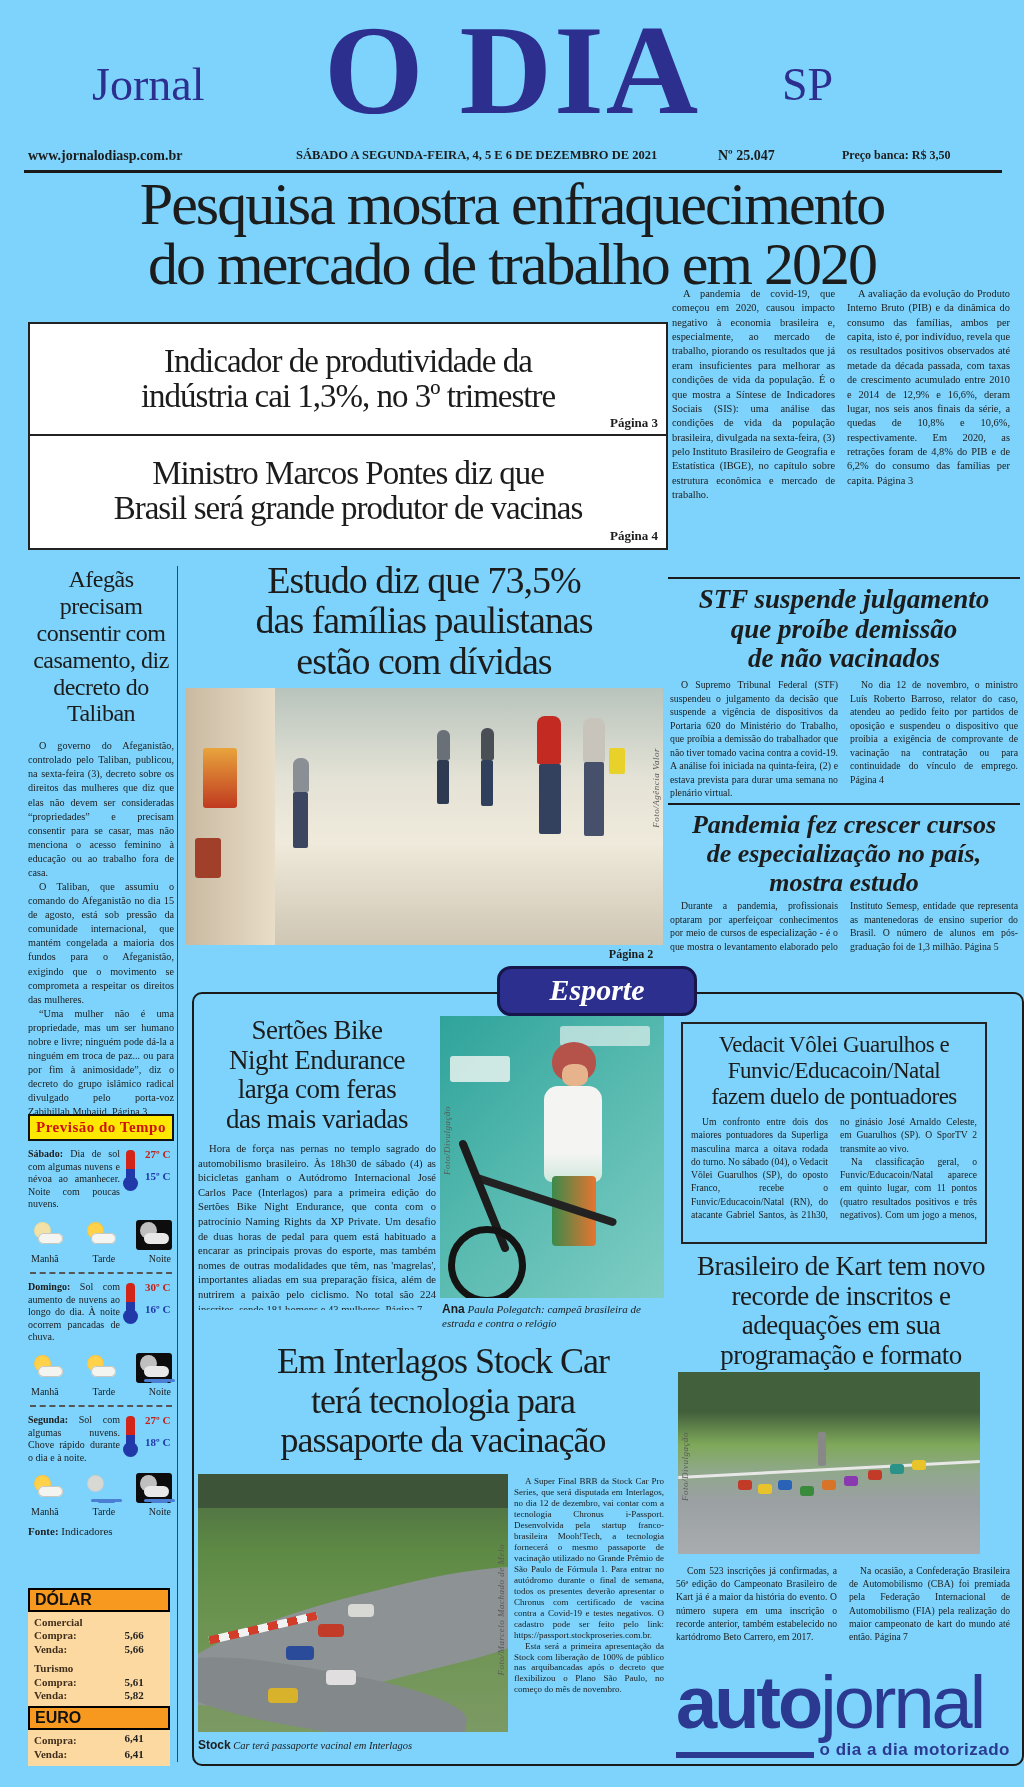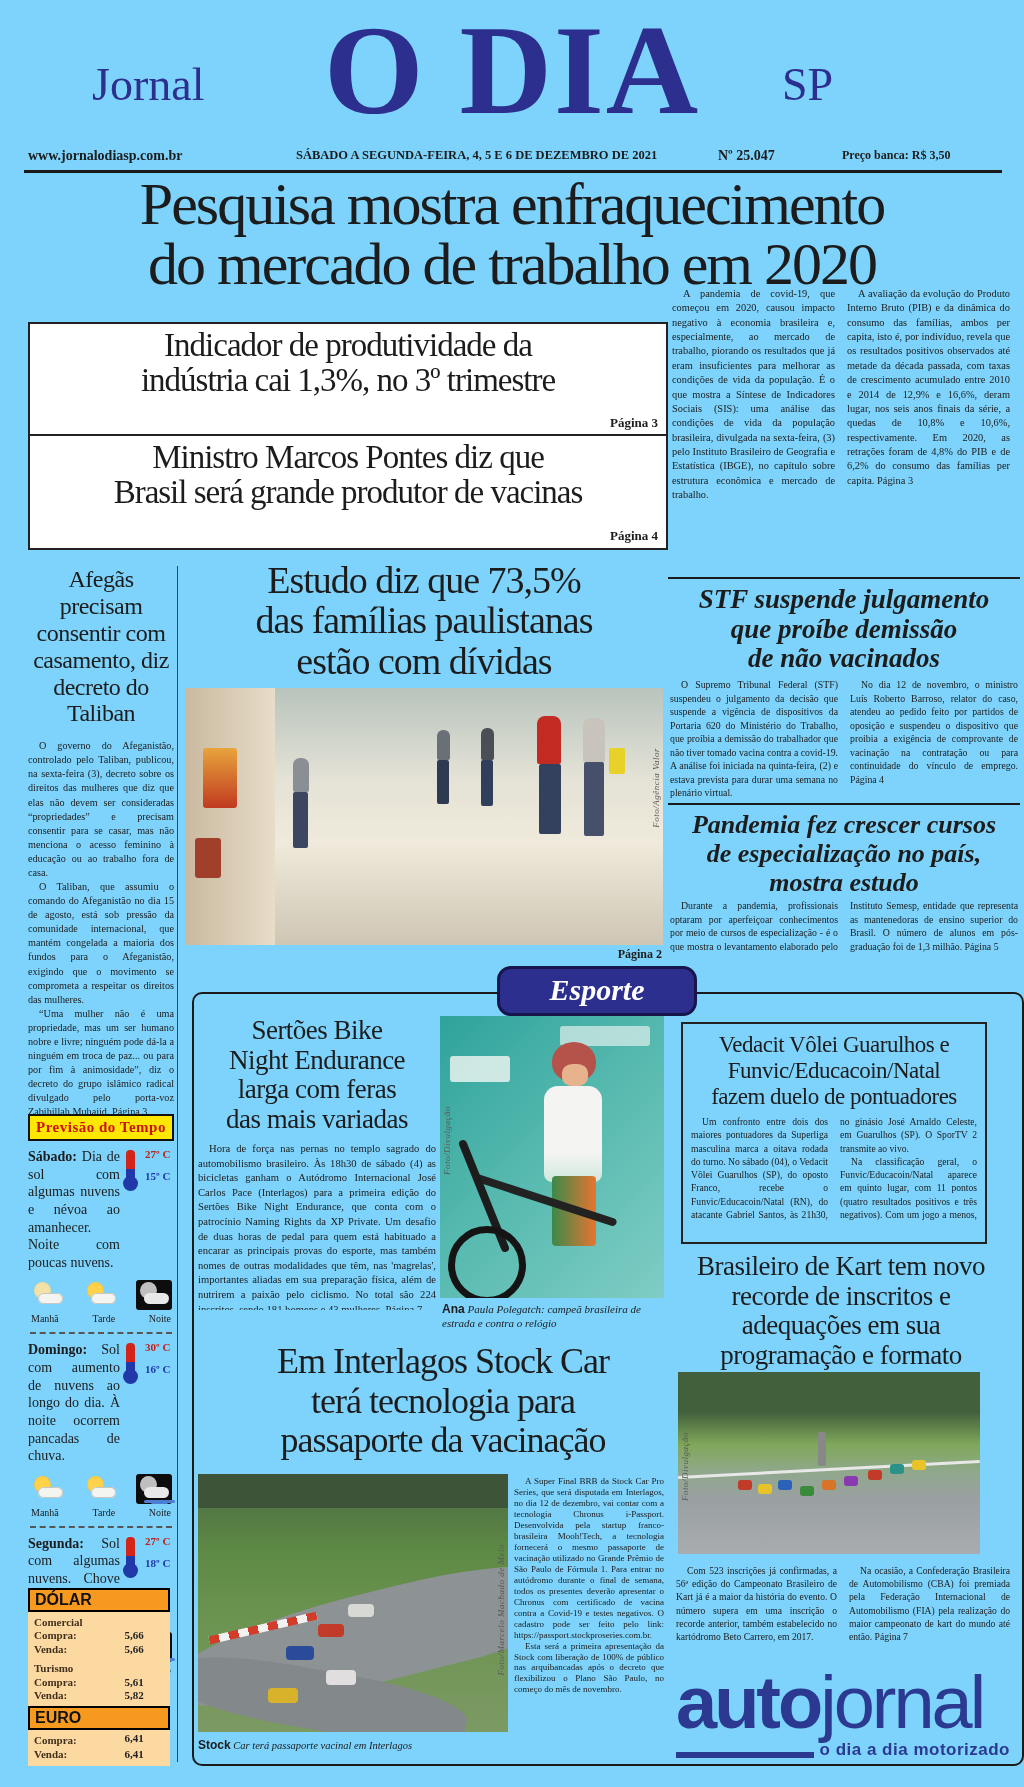--- a/index.html
+++ b/index.html
@@ -13,21 +13,21 @@
   .brand{color:#2d2f8f;}
   .mast-jornal{left:92px;top:58px;font-size:46px;}
   .mast-title{left:0;top:6px;width:100%;text-align:center;font-size:128px;font-weight:bold;line-height:1;letter-spacing:2px;}
   .mast-sp{left:782px;top:58px;font-size:46px;}
   .infobar{left:24px;top:148px;width:978px;height:22px;font-weight:bold;}
   .infobar span{position:absolute;top:0;}
   .rule-top{left:24px;top:170px;width:978px;border-top:3px solid #1a1a1a;}
   
   .lead-hl{left:10px;top:174px;width:1004px;font-size:60px;line-height:1.0;letter-spacing:-2px;}
   .hlbox{left:28px;width:636px;border:2px solid #222;background:#fff;}
-  .hlbox .hl{font-size:33px;line-height:1.06;padding-top:4px;letter-spacing:-1px;}
+  .hlbox .hl{font-size:33px;line-height:1.06;padding-top:20px;letter-spacing:-1px;}
   .pageref{position:absolute;right:8px;bottom:4px;font-weight:bold;font-size:13px;}
   .body-txt{font-size:10.4px;line-height:1.38;}
   .body-txt p{margin:0;text-indent:11px;}
   .cols2{column-count:2;column-gap:12px;}
   .vrule{border-left:1.5px solid #444;}
   .hrule{border-top:2.5px solid #1a1a1a;}
   .it-hl{font-style:italic;font-weight:bold;}
   .sec-hl{font-size:27px;line-height:1.1;letter-spacing:-0.5px;}
   
   .photo{position:absolute;overflow:hidden;background:#cfcac0;}
@@ -40,21 +40,21 @@
   
   .sport-box{left:192px;top:992px;width:828px;height:770px;border:2.5px solid #1a1a1a;border-radius:10px;}
   .esporte{left:497px;top:966px;width:194px;height:44px;background:#2c2f8e;border:3px solid #16164a;
            border-radius:14px;color:#fff;font-size:30px;font-style:italic;font-weight:bold;
            text-align:center;line-height:42px;z-index:4;}
   .vedacit-box{left:681px;top:1022px;width:302px;height:218px;border:2px solid #222;}
   
   .rail{left:28px;width:146px;}
   .wx-banner{background:#ffe800;border:2px solid #111;color:#cc1111;font-weight:bold;
              font-size:15px;text-align:center;padding:3px 0;letter-spacing:0.5px;}
-  .wx-desc{font-size:14px;line-height:1.26;text-align:justify;margin:0;}
+  .wx-desc{font-size:10px;line-height:1.26;text-align:justify;margin:0;}
   .wx-row{display:flex;gap:4px;margin-top:7px;}
   .thermo{position:relative;width:9px;height:32px;margin:2px 6px 0 2px;border-radius:4px 4px 0 0;
           background:linear-gradient(180deg,#d22418 0 58%,#2038a8 58% 100%);}
   .thermo:after{content:"";position:absolute;left:-3px;bottom:-9px;width:15px;height:15px;
                 border-radius:50%;background:#2038a8;}
   .temp-hi{color:#c22018;font-weight:bold;font-size:11px;}
   .temp-lo{color:#2038a8;font-weight:bold;font-size:11px;}
   .wicon{position:relative;display:inline-block;width:36px;height:30px;border-radius:3px;}
   .wicon:before{content:"";position:absolute;left:4px;top:2px;width:17px;height:17px;border-radius:50%;}
   .wicon:after{content:"";position:absolute;left:8px;top:13px;width:25px;height:11px;border-radius:8px;}
@@ -255,21 +255,21 @@
     <div style="left:252px;top:72px;width:12px;height:44px;background:#2e3a52;border-radius:2px;"></div>
     <div style="left:296px;top:40px;width:13px;height:32px;background:#4a4f56;border-radius:6px 6px 2px 2px;"></div>
     <div style="left:296px;top:72px;width:12px;height:46px;background:#30405c;border-radius:2px;"></div>
     <div style="left:352px;top:28px;width:24px;height:48px;background:#c22a22;border-radius:8px 8px 2px 2px;"></div>
     <div style="left:354px;top:76px;width:22px;height:70px;background:#33415e;border-radius:2px;"></div>
     <div style="left:398px;top:30px;width:22px;height:44px;background:#c8c4bc;border-radius:8px 8px 2px 2px;"></div>
     <div style="left:399px;top:74px;width:20px;height:74px;background:#46506a;border-radius:2px;"></div>
     <div style="left:424px;top:60px;width:16px;height:26px;background:#e8d22a;border-radius:2px;"></div>
     <span class="credit" style="right:2px;top:60px;">Foto/Agência Valor</span>
   </div>
-  <div class="abs" style="left:600px;top:947px;width:62px;text-align:right;font-weight:bold;font-size:12px;">Página 2</div>
+  <div class="abs" style="left:600px;top:947px;width:62px;text-align:center;font-weight:bold;font-size:12px;">Página 2</div>
 
   <div class="abs hrule" style="left:668px;top:577px;width:352px;"></div>
   <div class="abs ctr pre it-hl" style="left:668px;top:585px;width:352px;font-size:27px;line-height:1.1;">STF suspende julgamento
 que proíbe demissão
 de não vacinados</div>
   <div class="abs body-txt jst cols2" style="left:670px;top:678px;width:348px;height:122px;font-size:9.8px;overflow:hidden;">
     <p>O Supremo Tribunal Federal (STF) suspendeu o julgamento da decisão que suspende a vigência de dispositivos da Portaria 620 do Ministério do Trabalho, que proíbia a demissão do trabalhador que não tiver tomado vacina contra a covid-19. A análise foi iniciada na quinta-feira, (2) e estava prevista para durar uma semana no plenário virtual.</p>
     <p>No dia 12 de novembro, o ministro Luís Roberto Barroso, relator do caso, atendeu ao pedido feito por partidos de oposição e suspendeu o dispositivo que proibia a exigência de comprovante de vacinação na contratação ou para continuidade do vínculo de emprego.   Página 4</p>
   </div>
 

